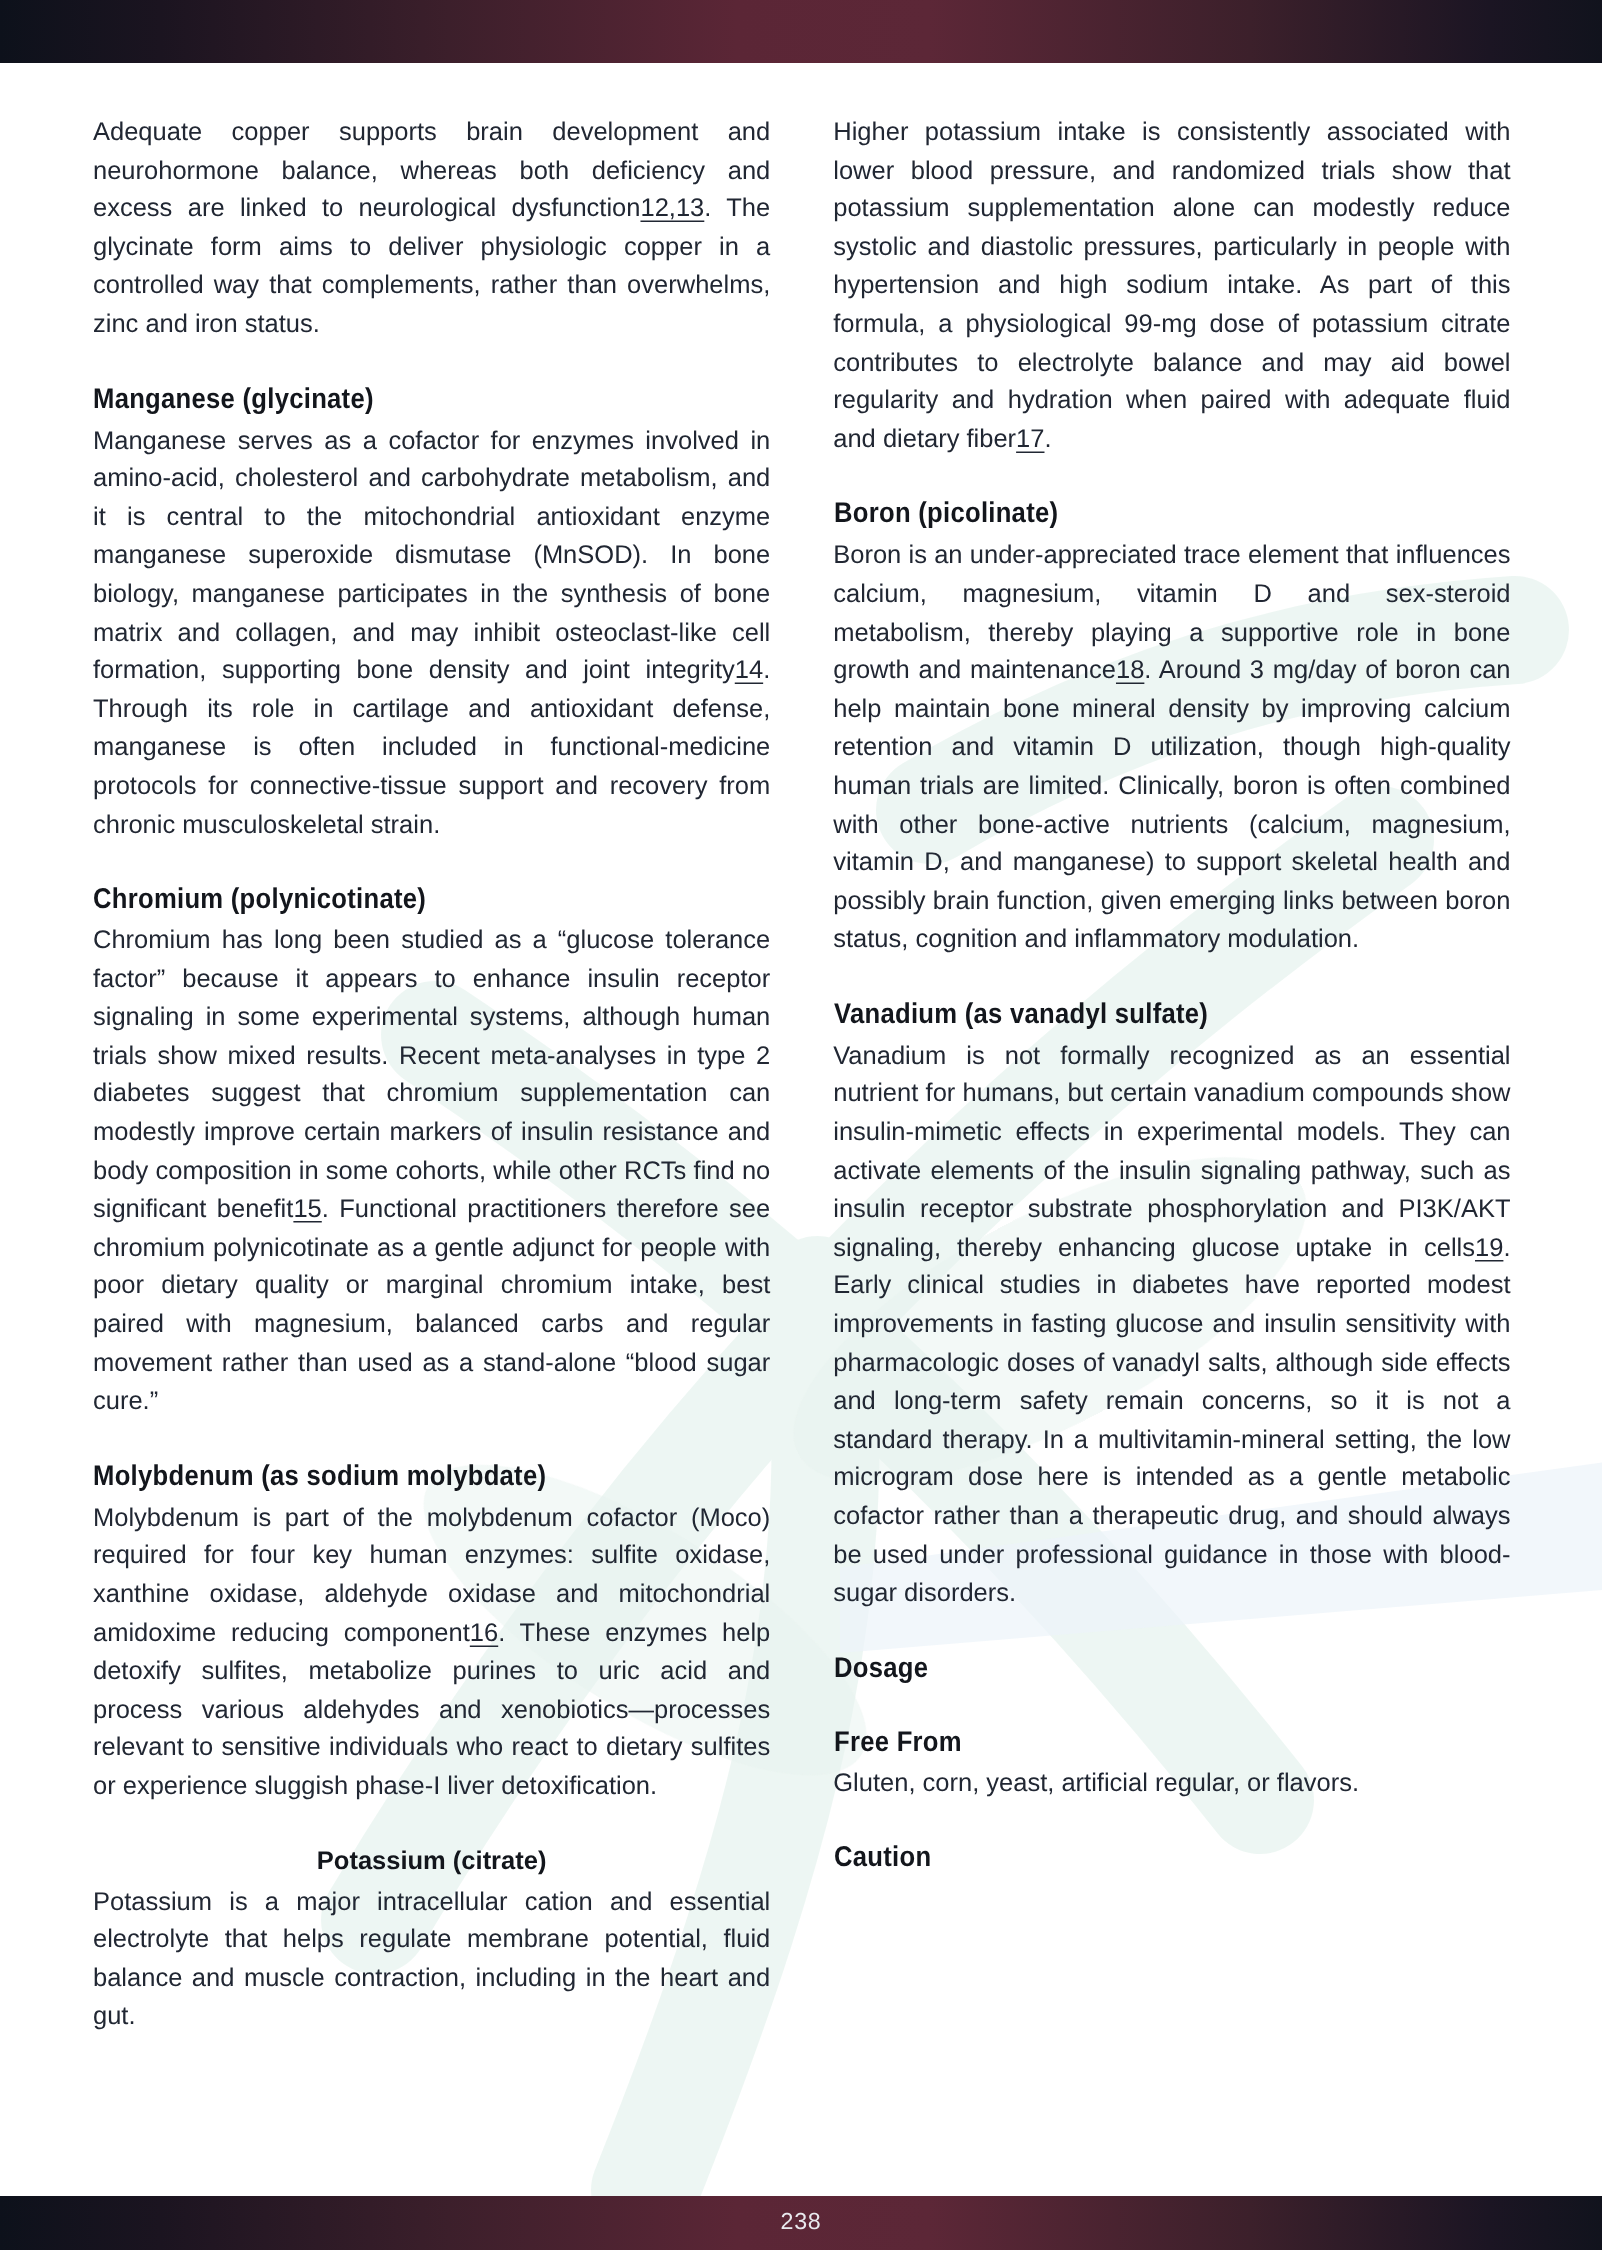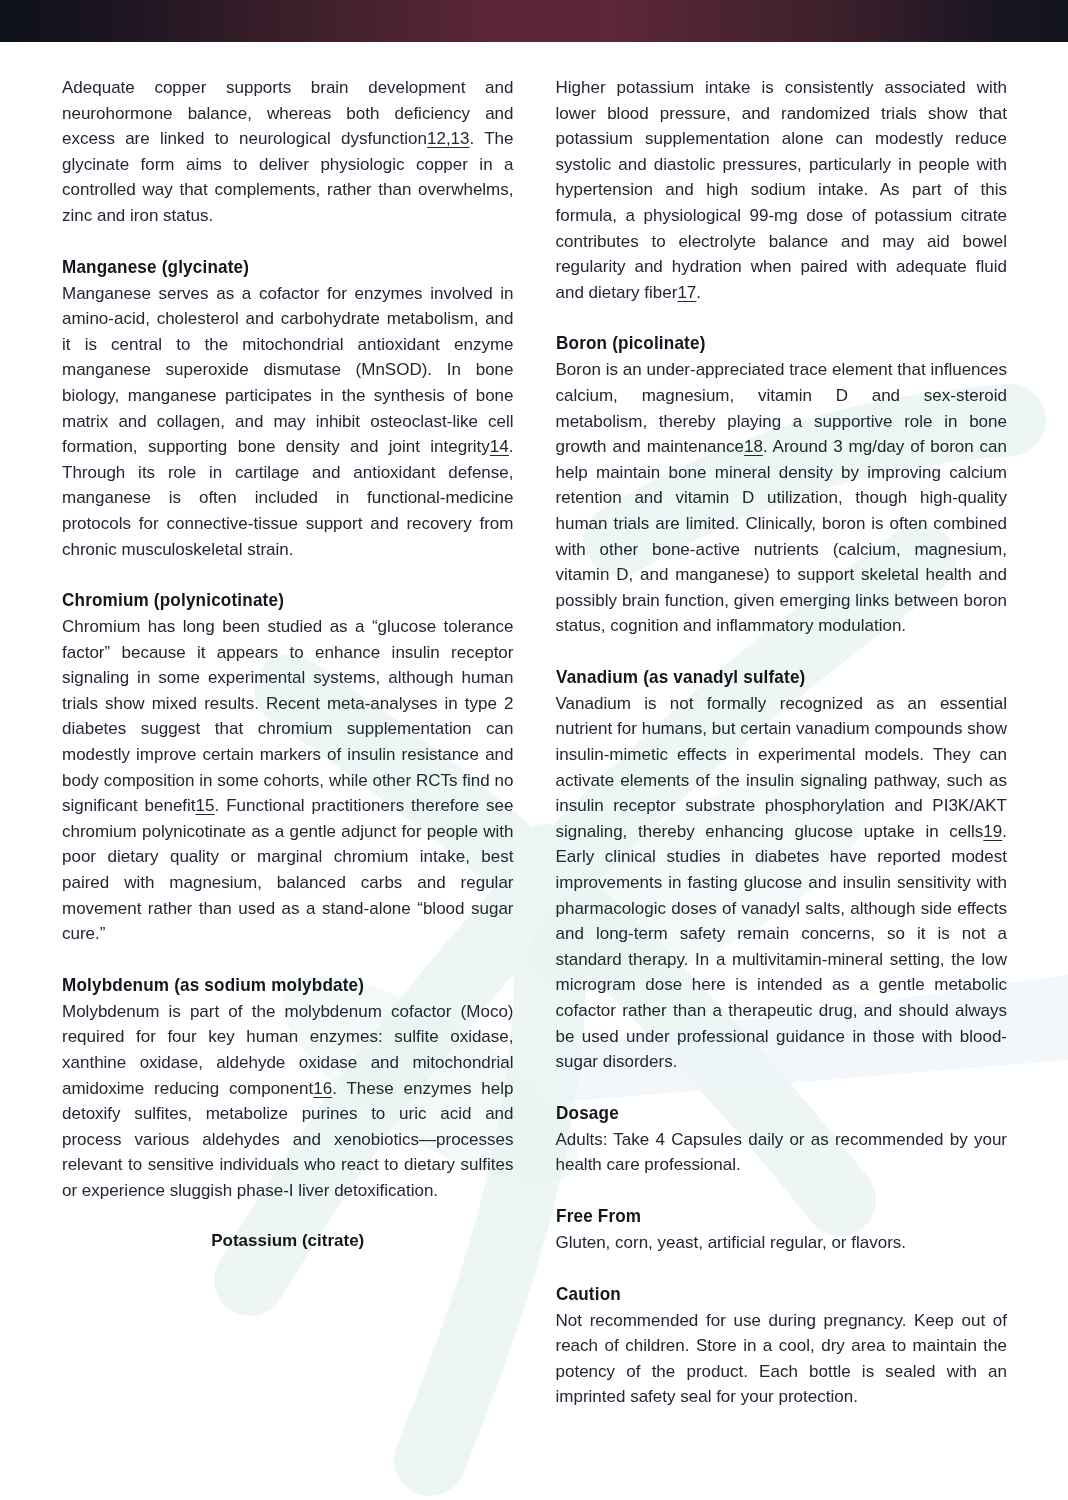--- a/index.html
+++ b/index.html
@@ -98,30 +98,32 @@
   <div class="content">
     <div class="column">
         <p class="body-text">Adequate copper supports brain development and neurohormone balance, whereas both deficiency and excess are linked to neurological dysfunction<span class="citation">12,13</span>. The glycinate form aims to deliver physiologic copper in a controlled way that complements, rather than overwhelms, zinc and iron status.</p>
         <h3 class="heading">Manganese (glycinate)</h3>
         <p class="body-text">Manganese serves as a cofactor for enzymes involved in amino-acid, cholesterol and carbohydrate metabolism, and it is central to the mitochondrial antioxidant enzyme manganese superoxide dismutase (MnSOD). In bone biology, manganese participates in the synthesis of bone matrix and collagen, and may inhibit osteoclast-like cell formation, supporting bone density and joint integrity<span class="citation">14</span>. Through its role in cartilage and antioxidant defense, manganese is often included in functional-medicine protocols for connective-tissue support and recovery from chronic musculoskeletal strain.</p>
         <h3 class="heading">Chromium (polynicotinate)</h3>
         <p class="body-text">Chromium has long been studied as a “glucose tolerance factor” because it appears to enhance insulin receptor signaling in some experimental systems, although human trials show mixed results. Recent meta-analyses in type 2 diabetes suggest that chromium supplementation can modestly improve certain markers of insulin resistance and body composition in some cohorts, while other RCTs find no significant benefit<span class="citation">15</span>. Functional practitioners therefore see chromium polynicotinate as a gentle adjunct for people with poor dietary quality or marginal chromium intake, best paired with magnesium, balanced carbs and regular movement rather than used as a stand-alone “blood sugar cure.”</p>
         <h3 class="heading">Molybdenum (as sodium molybdate)</h3>
         <p class="body-text">Molybdenum is part of the molybdenum cofactor (Moco) required for four key human enzymes: sulfite oxidase, xanthine oxidase, aldehyde oxidase and mitochondrial amidoxime reducing component<span class="citation">16</span>. These enzymes help detoxify sulfites, metabolize purines to uric acid and process various aldehydes and xenobiotics—processes relevant to sensitive individuals who react to dietary sulfites or experience sluggish phase-I liver detoxification.</p>
         <h3 class="heading regular">Potassium (citrate)</h3>
+        <p class="body-text">Potassium is a major intracellular cation and essential electrolyte that helps regulate membrane potential, fluid balance and muscle contraction, including in the heart and gut.</p>
       </div>
     <div class="column">
         <p class="body-text">Higher potassium intake is consistently associated with lower blood pressure, and randomized trials show that potassium supplementation alone can modestly reduce systolic and diastolic pressures, particularly in people with hypertension and high sodium intake. As part of this formula, a physiological 99-mg dose of potassium citrate contributes to electrolyte balance and may aid bowel regularity and hydration when paired with adequate fluid and dietary fiber<span class="citation">17</span>.</p>
         <h3 class="heading">Boron (picolinate)</h3>
         <p class="body-text">Boron is an under-appreciated trace element that influences calcium, magnesium, vitamin D and sex-steroid metabolism, thereby playing a supportive role in bone growth and maintenance<span class="citation">18</span>. Around 3 mg/day of boron can help maintain bone mineral density by improving calcium retention and vitamin D utilization, though high-quality human trials are limited. Clinically, boron is often combined with other bone-active nutrients (calcium, magnesium, vitamin D, and manganese) to support skeletal health and possibly brain function, given emerging links between boron status, cognition and inflammatory modulation.</p>
         <h3 class="heading">Vanadium (as vanadyl sulfate)</h3>
         <p class="body-text">Vanadium is not formally recognized as an essential nutrient for humans, but certain vanadium compounds show insulin-mimetic effects in experimental models. They can activate elements of the insulin signaling pathway, such as insulin receptor substrate phosphorylation and PI3K/AKT signaling, thereby enhancing glucose uptake in cells<span class="citation">19</span>. Early clinical studies in diabetes have reported modest improvements in fasting glucose and insulin sensitivity with pharmacologic doses of vanadyl salts, although side effects and long-term safety remain concerns, so it is not a standard therapy. In a multivitamin-mineral setting, the low microgram dose here is intended as a gentle metabolic cofactor rather than a therapeutic drug, and should always be used under professional guidance in those with blood-sugar disorders.</p>
         <h3 class="heading">Dosage</h3>
-        <p class="body-text">Adults: Take 4 Capsules daily or as recommended by your health care professional.</p>
         <h3 class="heading">Free From</h3>
         <p class="body-text">Gluten, corn, yeast, artificial regular, or flavors.</p>
         <h3 class="heading">Caution</h3>
-        <p class="body-text">Not recommended for use during pregnancy. Keep out of reach of children. Store in a cool, dry area to maintain the potency of the product. Each bottle is sealed with an imprinted safety seal for your protection.</p>
       </div>
   </div>
 
+  <div class="bottombar">
+    <span class="page-number">238</span>
+  </div>
 
 </div>
 
 </body></html>

